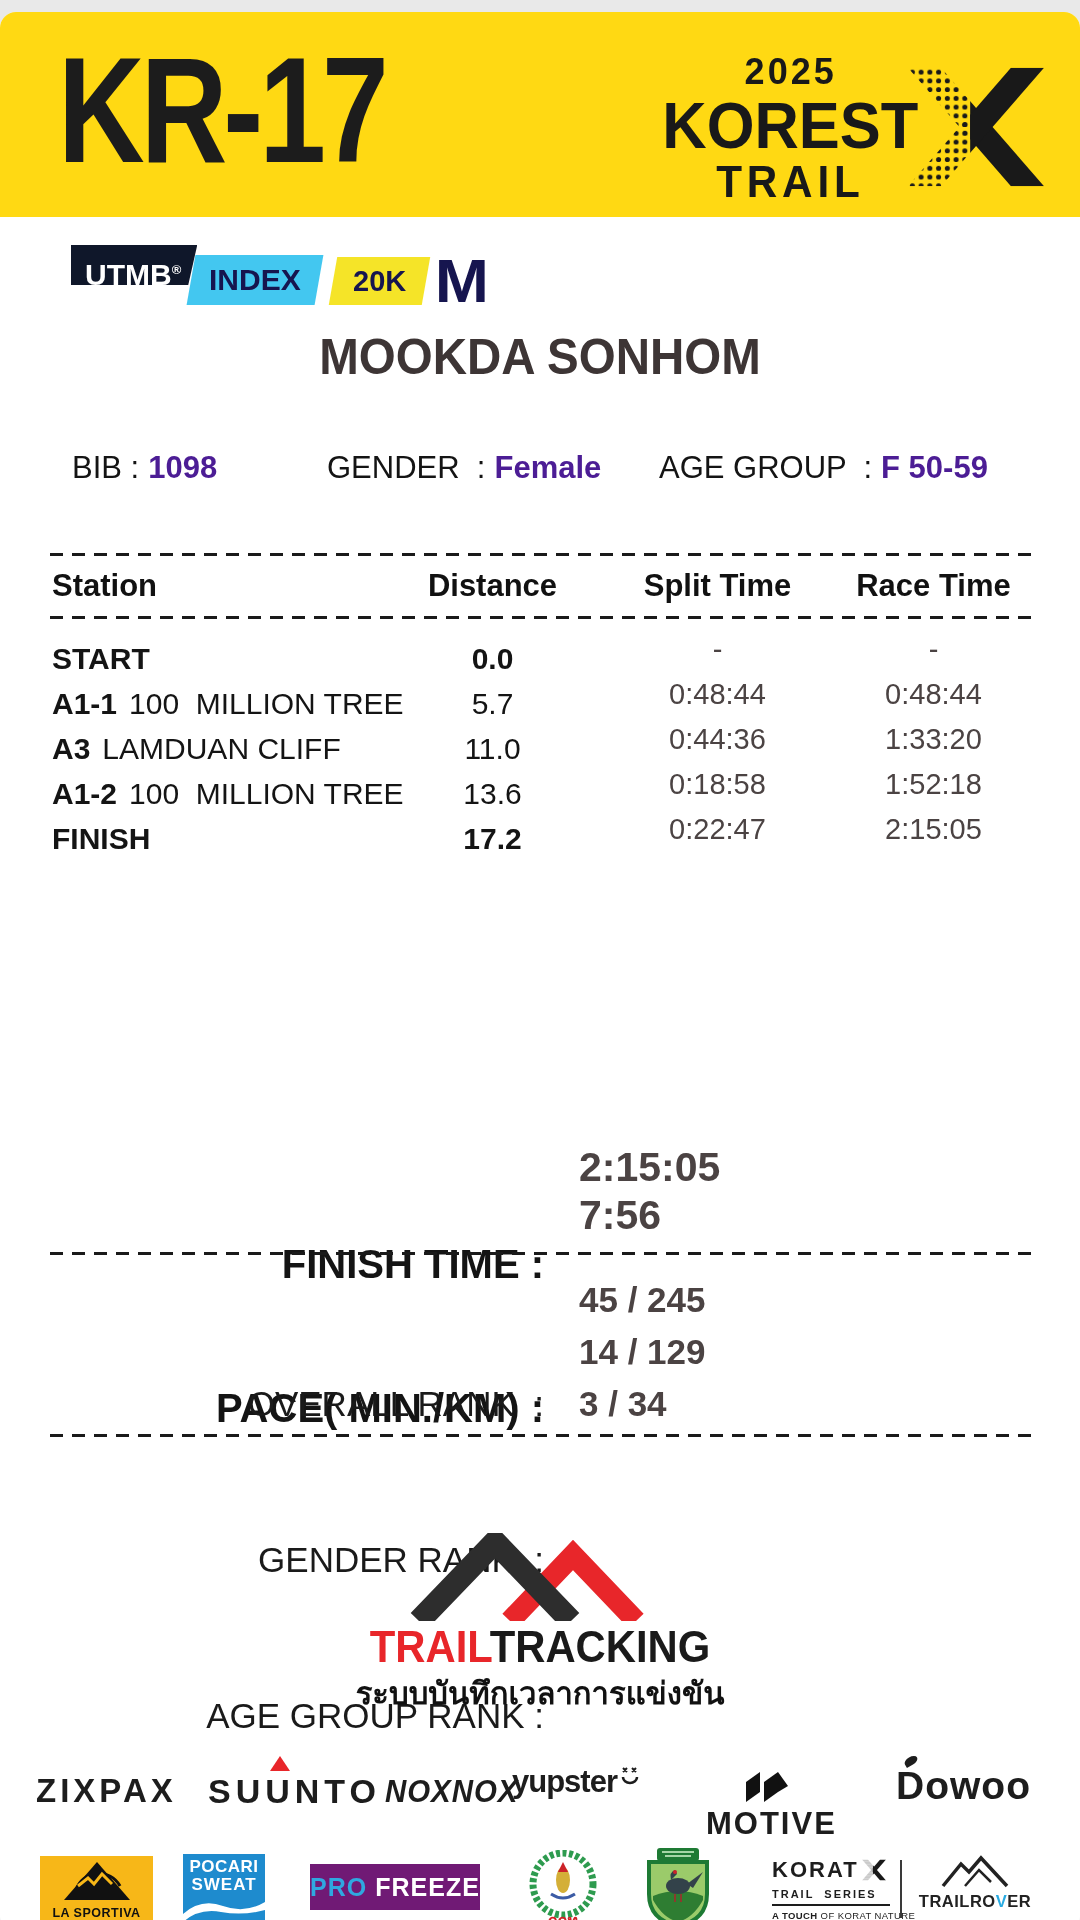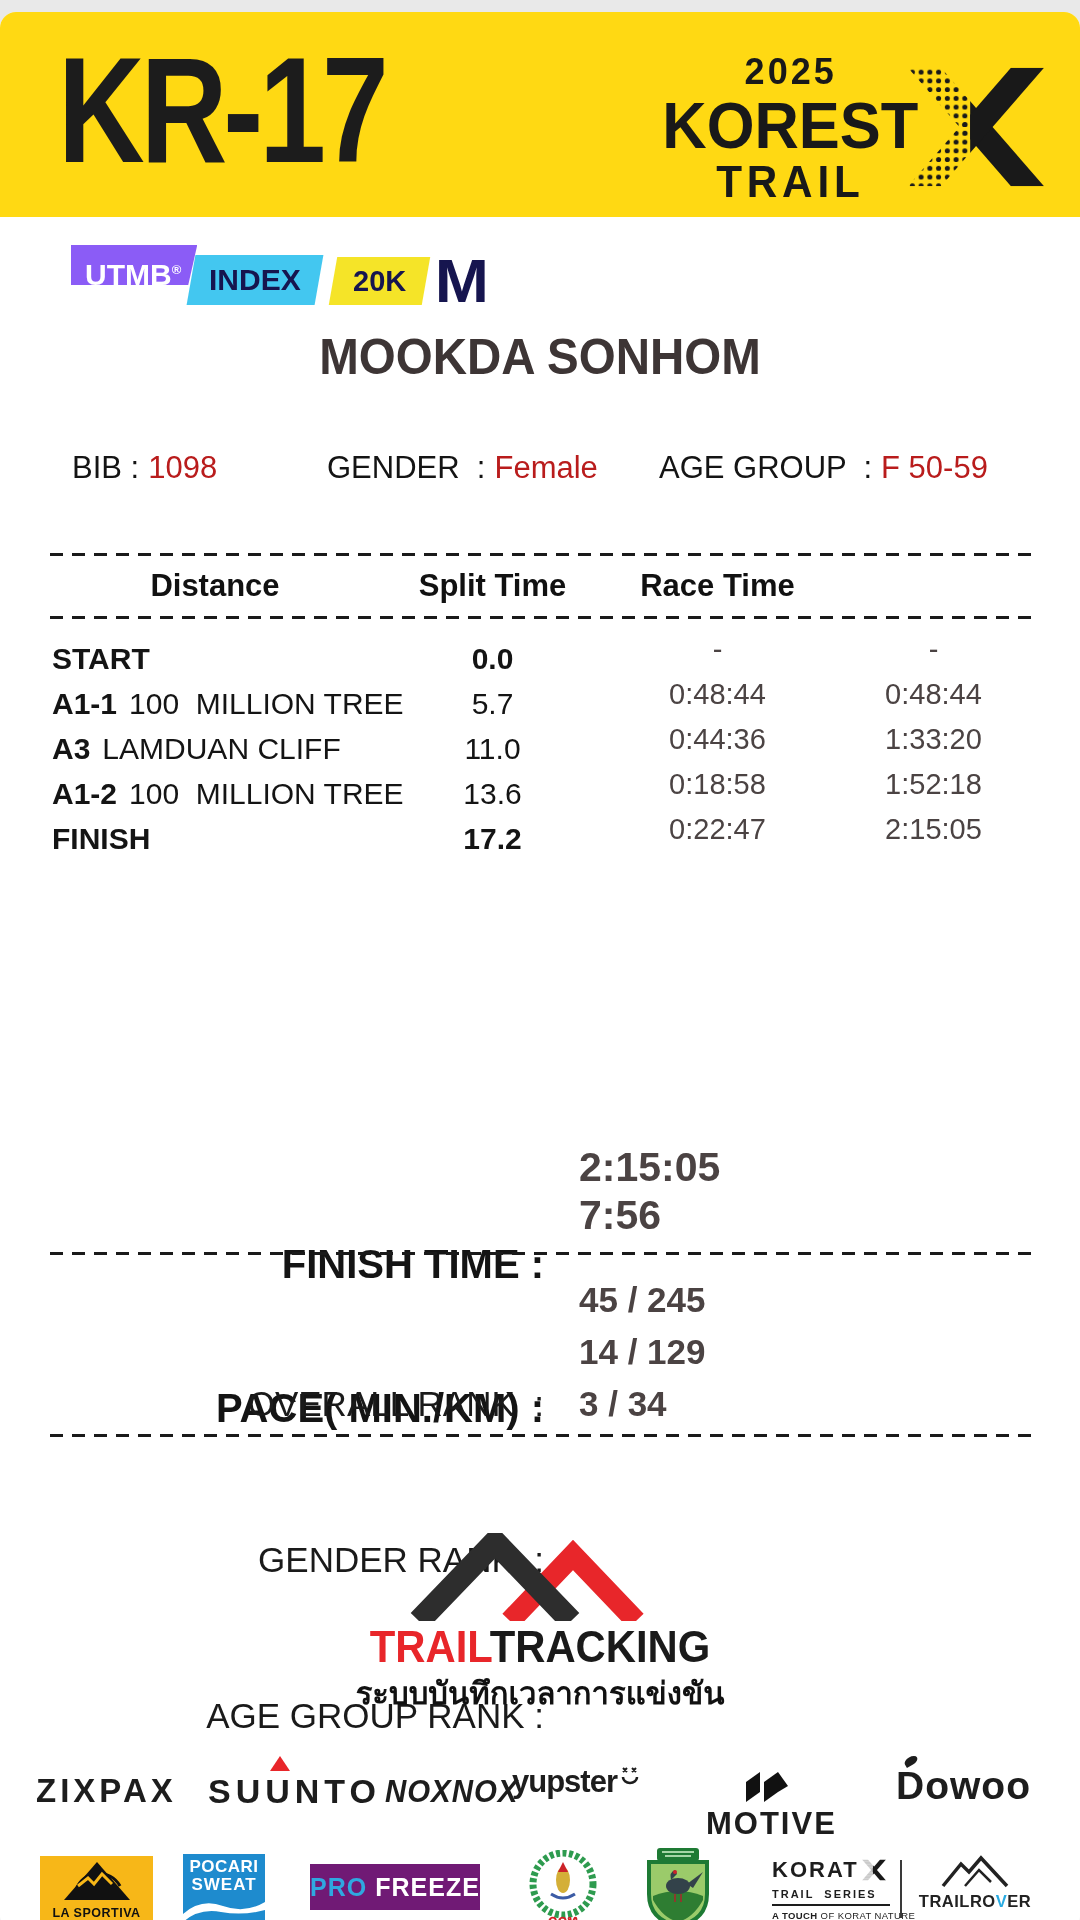--- a/index.html
+++ b/index.html
@@ -10,37 +10,37 @@
   .kr{position:absolute;left:58px;top:16px;font-size:150px;font-weight:700;letter-spacing:-5px;
       color:#1c1c1c;transform:scaleX(.80);transform-origin:left top;line-height:1.1;}
   .korest{position:absolute;right:36px;top:42px;display:flex;align-items:center;}
   .korest-text{text-align:center;color:#191919;line-height:1;}
   .korest-year{font-size:36px;font-weight:700;letter-spacing:3px;}
   .korest-name{font-size:64px;font-weight:800;letter-spacing:0px;margin-top:4px;transform:scaleX(.96);}
   .korest-sub{font-size:44px;font-weight:800;letter-spacing:5px;margin-top:2px;transform:scaleX(.96);}
   .korest-x{margin-left:-16px;}
   
   .badge{position:absolute;left:71px;top:233px;display:flex;align-items:flex-start;height:62px;}
-  .b-utmb{background:#8b5cf6;color:#fff;font-weight:700;font-size:30px;height:40px;line-height:50px;
+  .b-utmb{background:#0f172a;color:#fff;font-weight:700;font-size:30px;height:40px;line-height:50px;
           padding:0 16px 0 14px;clip-path:polygon(0 0,100% 0,calc(100% - 9px) 100%,0 100%);text-align:center;}
   .b-utmb sup{font-size:13px;}
   .b-index{background:#43C7F0;color:#16154F;font-weight:800;font-size:30px;height:50px;line-height:50px;
            padding:0 18px;transform:skewX(-10deg);margin-left:-6px;margin-top:10px;}
   .b-index>span{display:inline-block;transform:skewX(10deg);}
   .b-20k{background:#F5E428;color:#16154F;font-weight:800;font-size:29px;height:48px;line-height:48px;
          padding:0 20px;transform:skewX(-10deg);margin-left:14px;margin-top:12px;}
   .b-20k>span{display:inline-block;transform:skewX(10deg);}
   .b-m{color:#16154F;font-weight:900;font-size:62px;line-height:56px;margin-left:10px;margin-top:8px;
        transform:scaleX(1.05);}
   
   .name{position:absolute;top:316px;left:0;width:1080px;text-align:center;font-size:50px;font-weight:700;
         color:#3D3535;transform:scaleX(.95);}
   .info{position:absolute;top:438px;left:0;width:1080px;height:40px;font-size:31px;}
   .info .lbl{color:#141414;font-weight:500;white-space:pre;}
-  .info .val{color:#b91c1c;font-weight:400;margin-left:9px;white-space:pre;}
+  .info .val{color:#4c1d95;font-weight:700;margin-left:9px;white-space:pre;}
   .info-bib{position:absolute;left:72px;}
   .info-gender{position:absolute;left:327px;}
   .info-age{position:absolute;left:659px;}
   
   .table{position:absolute;left:50px;top:541px;width:987px;}
   .dash{height:3px;background:repeating-linear-gradient(90deg,#1a1a1a 0 13px,transparent 13px 22px);}
   .thead{display:grid;grid-template-columns:330px 225px 225px 207px;height:60px;align-items:center;
          font-size:31px;font-weight:700;color:#111;}
   .thead div{text-align:center;}
   .thead .c-station{text-align:left;padding-left:2px;}
@@ -172,20 +172,21 @@
       <span class="lbl">GENDER  :</span><span class="val">Female</span>
     </div>
     <div class="info-age">
       <span class="lbl">AGE GROUP  :</span><span class="val">F 50-59</span>
     </div>
   </div>
 
   <div class="table">
     <div class="dash"></div>
     <div class="thead">
+      <div class="c-station">Station</div>
       <div>Distance</div>
       <div>Split Time</div>
       <div>Race Time</div>
     </div>
     <div class="dash"></div>
     <div class="tbody">
       <div class="trow bold-dist">
         <div class="t-station"><span class="t-code">START</span><span class="t-name"></span></div>
         <div class="t-dist">0.0</div>
         <div class="t-split">-</div>

